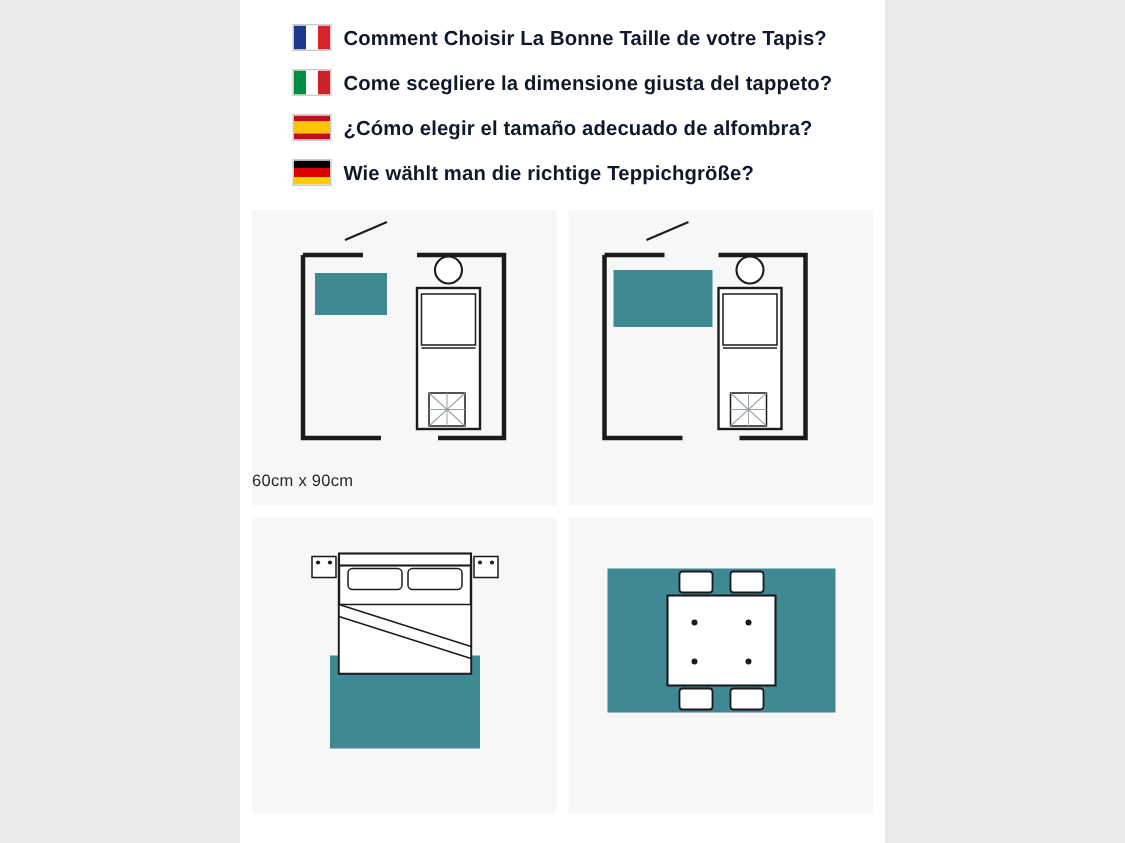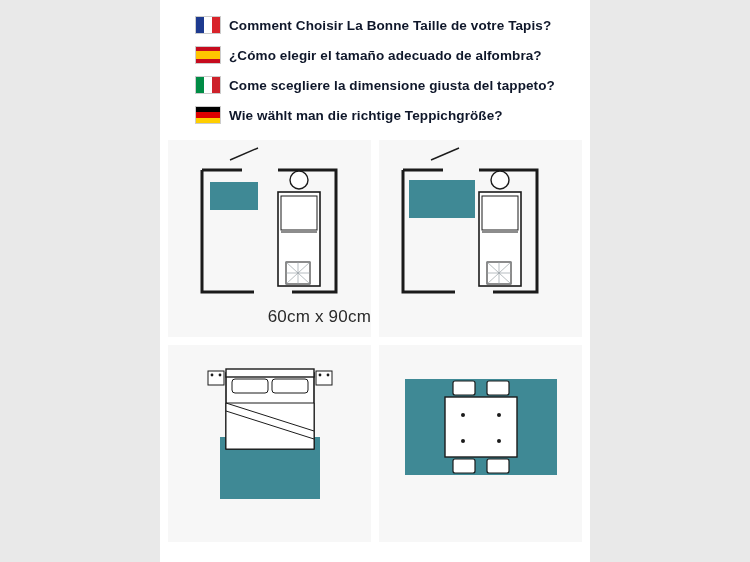--- a/index.html
+++ b/index.html
@@ -90,22 +90,22 @@
     height: 197px;
     background: #f7f7f7;
     position: relative;
     box-sizing: border-box;
   }
   .card-caption {
     position: absolute;
     bottom: 10px;
     left: 0;
     width: 100%;
-    text-align: right;
-    font-size: 17px;
+    text-align: left;
+    font-size: 11px;
     color: #2a2a2a;
     letter-spacing: 0.2px;
   }
   .scene {
     position: absolute;
     left: 0;
     top: 0;
     width: 203px;
     height: 165px;
   }
@@ -125,35 +125,35 @@
     <div class="title-row">
       <span class="flag">
         <span style="background:#1d3a8f;flex:1"></span>
           <span style="background:#ffffff;flex:1"></span>
           <span style="background:#d8232a;flex:1"></span>
       </span>
       <span class="title-text">Comment Choisir La Bonne Taille de votre Tapis?</span>
     </div>
 
     <div class="title-row">
+      <span class="flag">
+        <span style="background:#008c45;flex:1"></span>
+          <span style="background:#ffffff;flex:1"></span>
+          <span style="background:#cd212a;flex:1"></span>
+      </span>
+      <span class="title-text">Come scegliere la dimensione giusta del tappeto?</span>
+    </div>
+
+    <div class="title-row">
       <span class="flag horiz">
         <span style="background:#c60b1e;flex:1"></span>
           <span style="background:#ffc400;flex:2"></span>
           <span style="background:#c60b1e;flex:1"></span>
       </span>
       <span class="title-text">¿Cómo elegir el tamaño adecuado de alfombra?</span>
-    </div>
-
-    <div class="title-row">
-      <span class="flag">
-        <span style="background:#008c45;flex:1"></span>
-          <span style="background:#ffffff;flex:1"></span>
-          <span style="background:#cd212a;flex:1"></span>
-      </span>
-      <span class="title-text">Come scegliere la dimensione giusta del tappeto?</span>
     </div>
 
     <div class="title-row">
       <span class="flag horiz">
         <span style="background:#000000;flex:1"></span>
           <span style="background:#dd0000;flex:1"></span>
           <span style="background:#ffce00;flex:1"></span>
       </span>
       <span class="title-text">Wie wählt man die richtige Teppichgröße?</span>
     </div>

